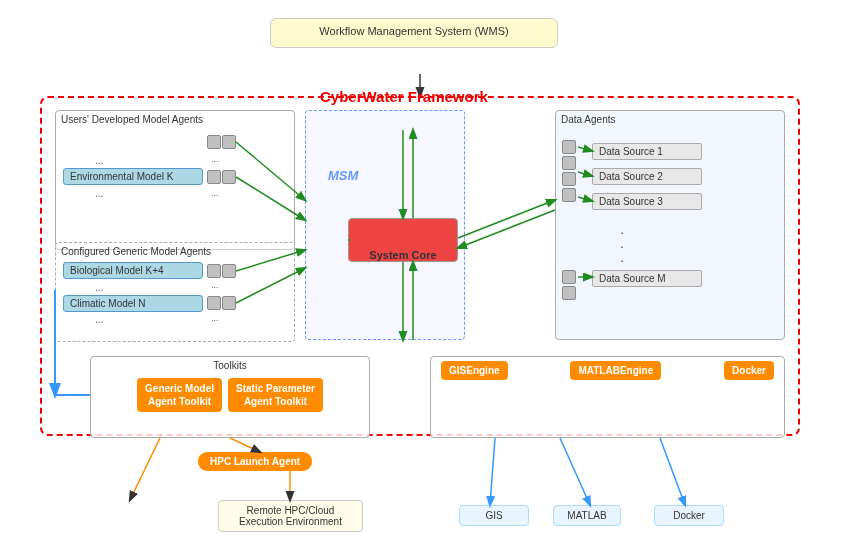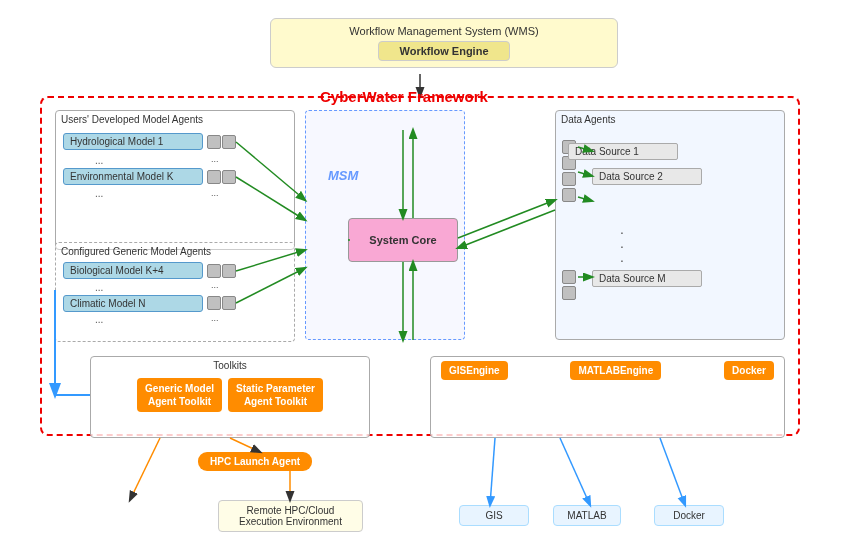--- a/index.html
+++ b/index.html
@@ -17,21 +17,21 @@
       width: 841px;
       height: 550px;
       position: relative;
     }
 
     
     .wms-box {
       position: absolute;
       top: 18px;
       left: 270px;
-      width: 348px;
+      width: 288px;
       background: #fffacd;
       border: 1.5px solid #ccc;
       border-radius: 6px;
       padding: 6px 10px;
       text-align: center;
     }
     .wms-title {
       font-size: 11px;
       color: #333;
       margin-bottom: 4px;
@@ -149,23 +149,23 @@
 
     
     .system-core-box {
       position: absolute;
       top: 218px;
       left: 348px;
       width: 110px;
       height: 44px;
       border: 1.5px solid #999;
       border-radius: 4px;
-      background: #f9a8d4;
+      background: #ef4444;
       display: flex;
-      align-items: center;
+      align-items: flex-end;
       justify-content: center;
       font-size: 11px;
       font-weight: bold;
       color: #333;
     }
 
     
     .data-agents-box {
       position: absolute;
       top: 110px;
@@ -290,32 +290,30 @@
       pointer-events: none;
     }
   </style>
 </head>
 <body>
 
 <div class="diagram-container">
 
   <div class="wms-box">
     <div class="wms-title">Workflow Management System (WMS)</div>
-    <div class="wms-engine">Workflow Engine</div>
   </div>
 
   <div class="cyberwater-label">CyberWater Framework</div>
 
   <div class="cyberwater-box"></div>
 
   <div class="users-box">
     <div class="users-box-title">Users' Developed Model Agents</div>
   </div>
 
-  <div class="model-item" style="top:133px; left:63px; width:140px;">Hydrological Model 1</div>
 
   <div style="position:absolute; top:155px; left:95px; font-size:10px; color:#555;">...</div>
 
   <div class="model-item" style="top:168px; left:63px; width:140px;">Environmental Model K</div>
 
   <div style="position:absolute; top:188px; left:95px; font-size:10px; color:#555;">...</div>
 
   <div class="sq-block" style="top:135px; left:207px;"></div>
   <div class="sq-block" style="top:135px; left:222px;"></div>
   <div class="sq-block" style="top:170px; left:207px;"></div>
@@ -355,24 +353,25 @@
     <div class="data-agents-title">Data Agents</div>
   </div>
 
   <div class="sq-block" style="top:140px; left:562px;"></div>
   <div class="sq-block" style="top:156px; left:562px;"></div>
   <div class="sq-block" style="top:172px; left:562px;"></div>
   <div class="sq-block" style="top:188px; left:562px;"></div>
   <div class="sq-block" style="top:270px; left:562px;"></div>
   <div class="sq-block" style="top:286px; left:562px;"></div>
 
-  <div class="data-source-item" style="top:143px; left:568px; width:110px;">Data Source 1</div>
+  <div class="data-source-item" style="top:143px; left:592px; width:110px;">Data Source 1</div>
 
   <div class="data-source-item" style="top:168px; left:592px; width:110px;">Data Source 2</div>
 
+  <div class="data-source-item" style="top:193px; left:592px; width:110px;">Data Source 3</div>
 
   <div style="position:absolute; top:222px; left:620px; font-size:14px; color:#555; line-height:1;">.</div>
   <div style="position:absolute; top:236px; left:620px; font-size:14px; color:#555; line-height:1;">.</div>
   <div style="position:absolute; top:250px; left:620px; font-size:14px; color:#555; line-height:1;">.</div>
 
   <div class="data-source-item" style="top:270px; left:592px; width:110px;">Data Source M</div>
 
   <div class="toolkits-box">
     <div class="toolkits-title">Toolkits</div>
     <div style="display:flex; gap:6px; padding:4px 8px; justify-content:center;">

